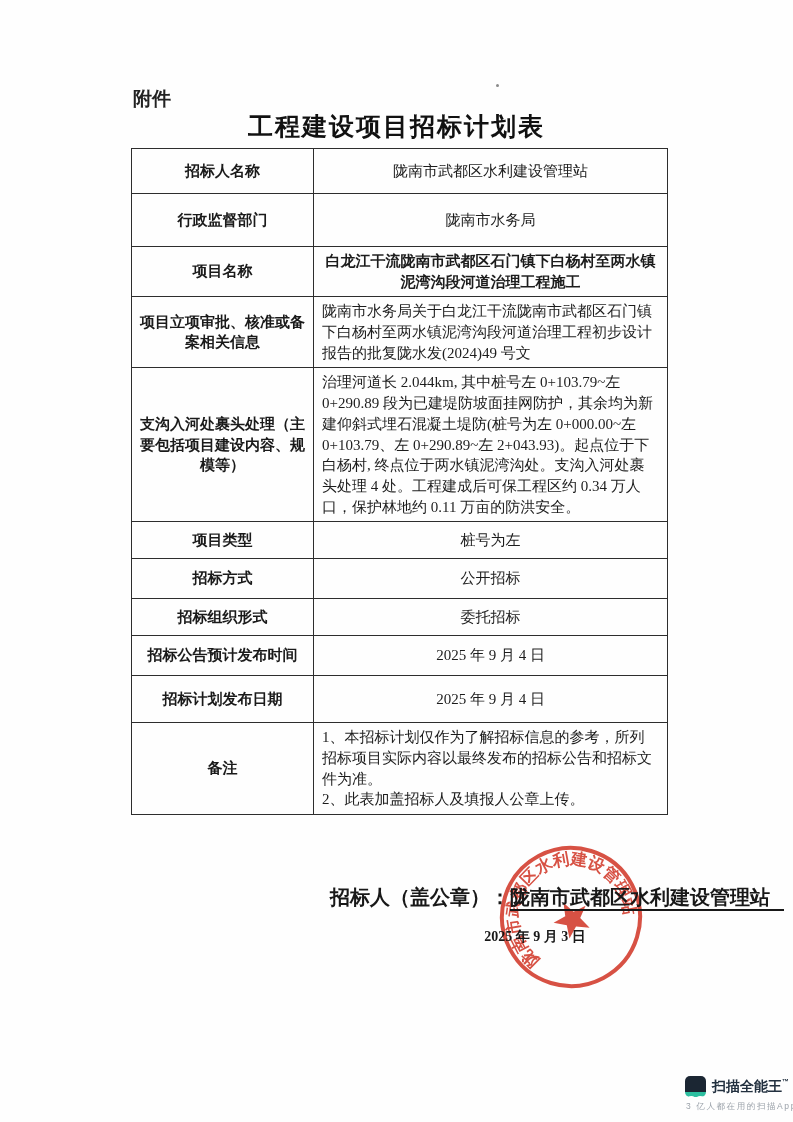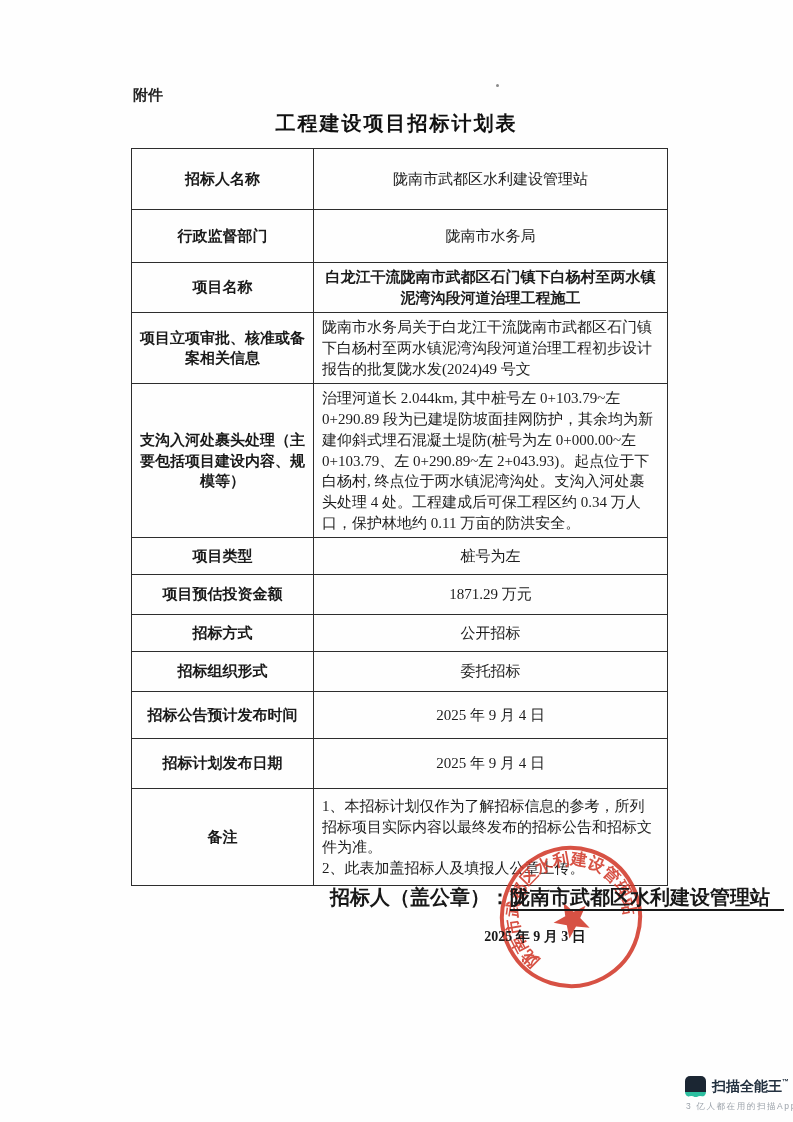--- a/index.html
+++ b/index.html
@@ -8,25 +8,25 @@
     position:relative;
     width:793px; height:1122px;
     margin:0 auto;
     background:#fefefe;
     font-family:"Liberation Serif","DejaVu Serif",serif;
     color:#1c1c1c;
     overflow:hidden;
   }
   .attachment {
     position:absolute; left:133px; top:86px;
-    font-size:15px; font-weight:bold; color:#222;
+    font-size:19px; font-weight:bold; color:#222;
   }
   .doc-title {
     position:absolute; left:0; top:110px; width:793px;
-    text-align:center; font-size:20px; font-weight:bold;
+    text-align:center; font-size:25px; font-weight:bold;
     letter-spacing:2px; color:#111;
   }
   .scan-dot {
     position:absolute; left:496px; top:84px; width:3px; height:3px;
     background:#8a8a8a; border-radius:50%;
   }
   .tender-table {
     position:absolute; left:131px; top:148px; width:537px;
     border-collapse:collapse; table-layout:fixed;
   }
@@ -35,21 +35,21 @@
     font-size:15px; line-height:1.38;
     padding:4px 8px;
     vertical-align:middle;
   }
   .tender-table td.label-cell {
     width:182px; font-weight:bold; text-align:center; color:#1a1a1a;
   }
   .tender-table td.value-cell { text-align:center; white-space:pre-line; }
   .tender-table td.value-cell.left { text-align:left; }
   .tender-table td.value-cell.bold { font-weight:bold; }
-  .tender-table tr:nth-child(1)  td { height:61px; }
+  .tender-table tr:nth-child(1)  td { height:45px; }
   .tender-table tr:nth-child(2)  td { height:53px; }
   .tender-table tr:nth-child(3)  td { height:45px; }
   .tender-table tr:nth-child(4)  td { height:59px; }
   .tender-table tr:nth-child(5)  td { height:145px; }
   .tender-table tr:nth-child(6)  td { height:37px; }
   .tender-table tr:nth-child(7)  td { height:40px; }
   .tender-table tr:nth-child(8)  td { height:37px; }
   .tender-table tr:nth-child(9)  td { height:40px; }
   .tender-table tr:nth-child(10) td { height:47px; }
   .tender-table tr:nth-child(11) td { height:50px; }
@@ -125,24 +125,20 @@
     <tr>
       <td class="label-cell">支沟入河处裹头处理（主要包括项目建设内容、规模等）</td>
       <td class="value-cell left">治理河道长 2.044km, 其中桩号左 0+103.79~左 0+290.89 段为已建堤防坡面挂网防护，其余均为新建仰斜式埋石混凝土堤防(桩号为左 0+000.00~左 0+103.79、左 0+290.89~左 2+043.93)。起点位于下白杨村, 终点位于两水镇泥湾沟处。支沟入河处裹头处理 4 处。工程建成后可保工程区约 0.34 万人口，保护林地约 0.11 万亩的防洪安全。</td>
     </tr>
 
     <tr>
       <td class="label-cell">项目类型</td>
       <td class="value-cell">桩号为左</td>
     </tr>
 
-    <tr>
-      <td class="label-cell">项目预估投资金额</td>
-      <td class="value-cell">1871.29 万元</td>
-    </tr>
 
     <tr>
       <td class="label-cell">招标方式</td>
       <td class="value-cell">公开招标</td>
     </tr>
 
     <tr>
       <td class="label-cell">招标组织形式</td>
       <td class="value-cell">委托招标</td>
     </tr>

